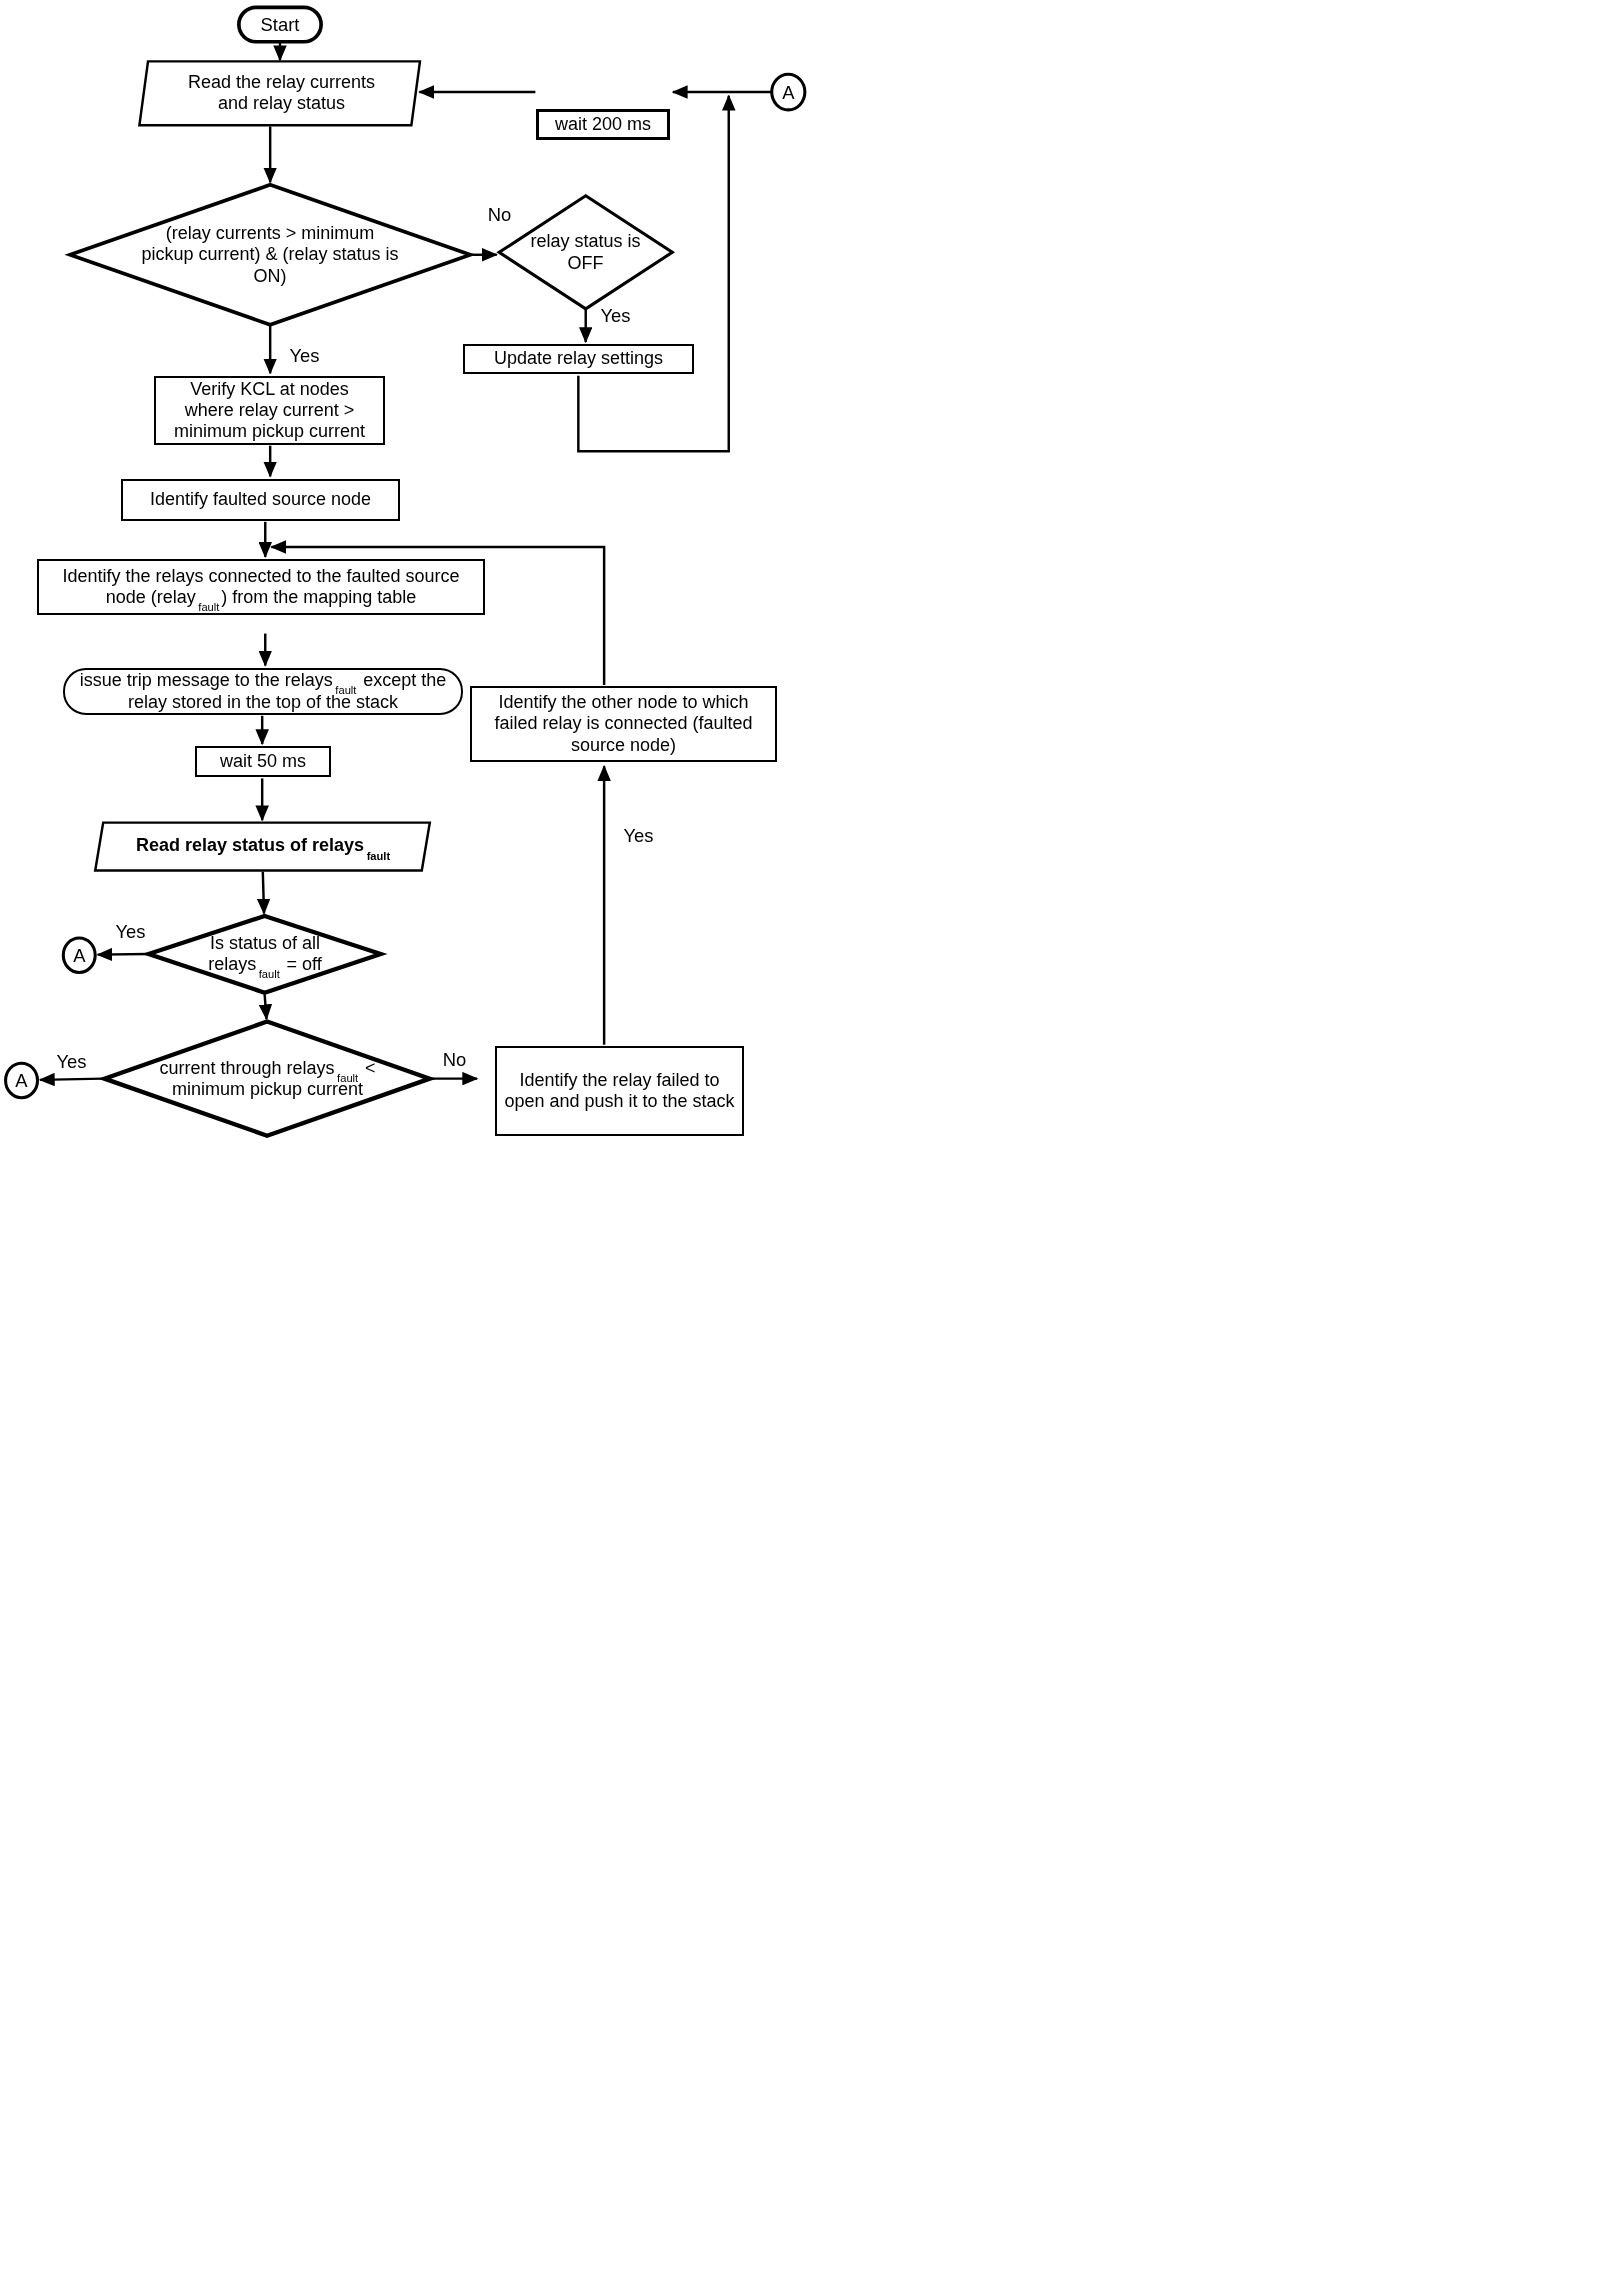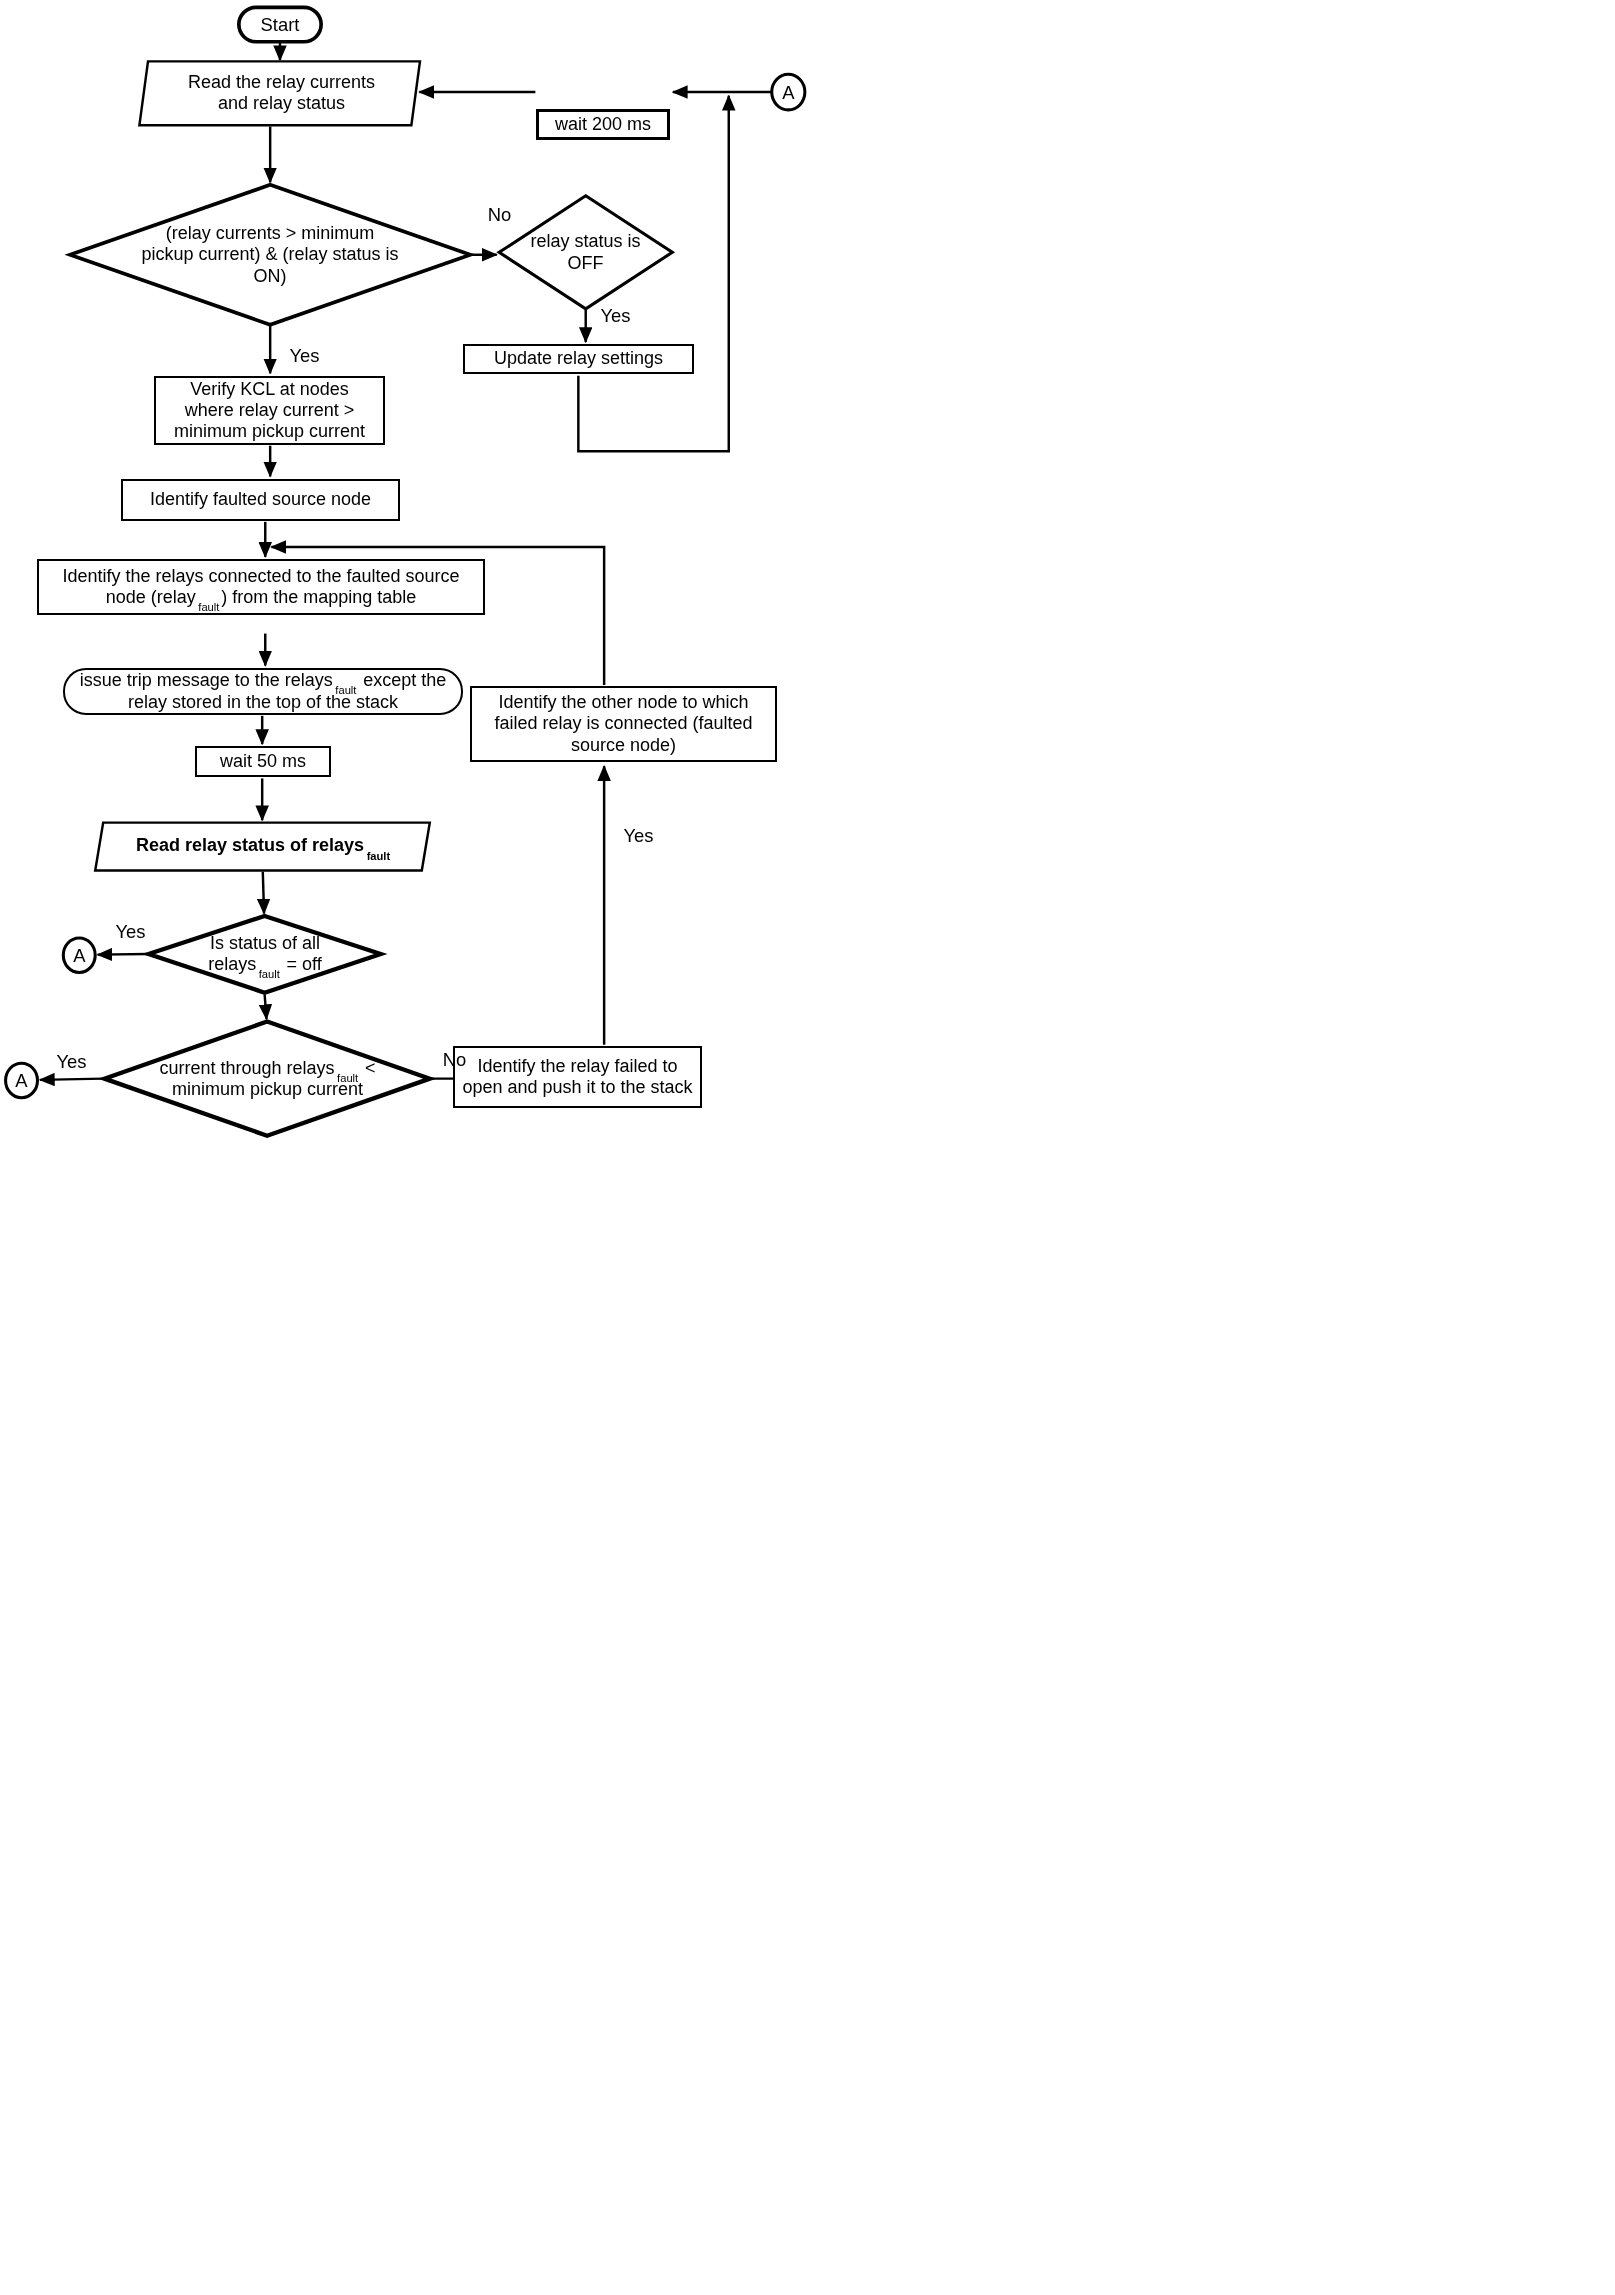--- a/index.html
+++ b/index.html
@@ -97,21 +97,21 @@
     <span class="inner">
       <span>issue trip message  to the relays</span><sub class="fsub">fault</sub><span> except the relay stored in the top of the stack</span>
     </span>
   </div>
   <div class="box" style="left:195px;top:746px;width:136px;height:31px;">
     <span class="inner">wait 50 ms</span>
   </div>
   <div class="box" style="left:470px;top:686px;width:307px;height:76px;padding:0 9.2px;">
     <span class="inner">Identify the other node to which failed relay is connected (faulted source node)</span>
   </div>
-  <div class="box" style="left:453px;top:1046px;width:249px;height:62px;padding:0 7.4px;">
+  <div class="box" style="left:495px;top:1046px;width:249px;height:90px;padding:0 7.4px;">
     <span class="inner">Identify the relay failed to open and push it to the stack</span>
   </div>
 
   <div class="node-text" style="left:239px;top:7.4px;width:82px;height:34px;font-size:18.4px;">
     <span class="inner">Start</span>
   </div>
   <div class="node-text" style="left:171px;top:61px;width:221px;height:64px;">
     <span class="inner">Read the relay currents and relay status</span>
   </div>
   <div class="node-text" style="left:141px;top:218px;width:258px;height:74px;">

